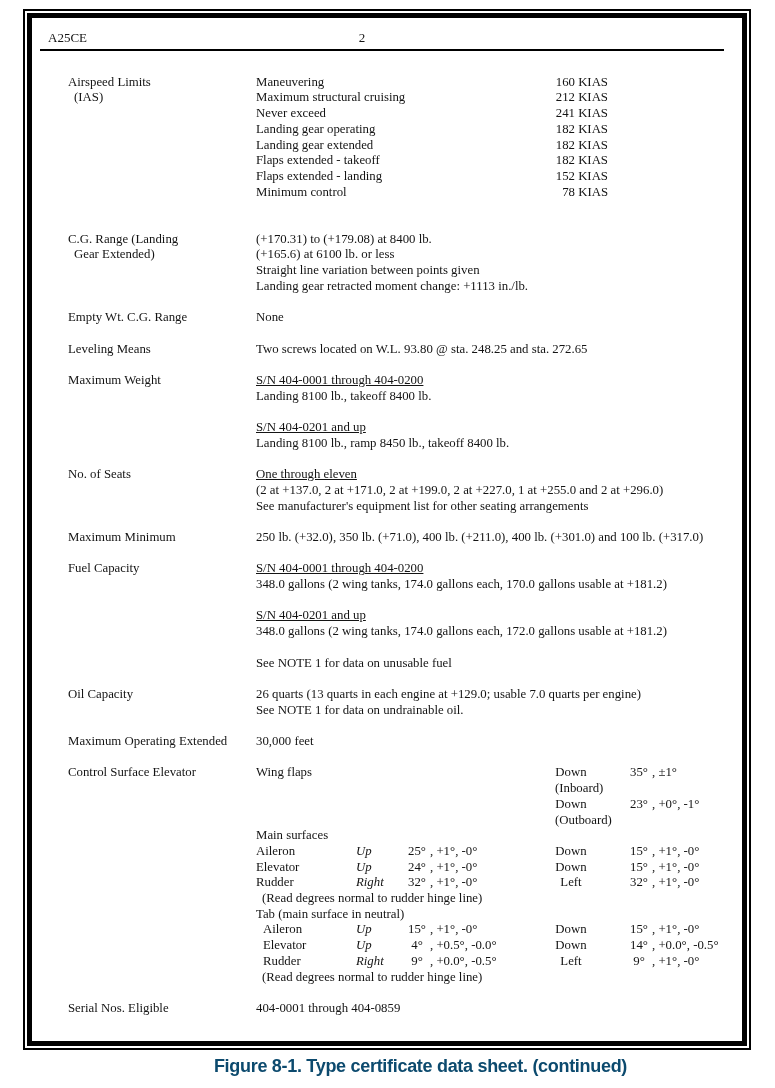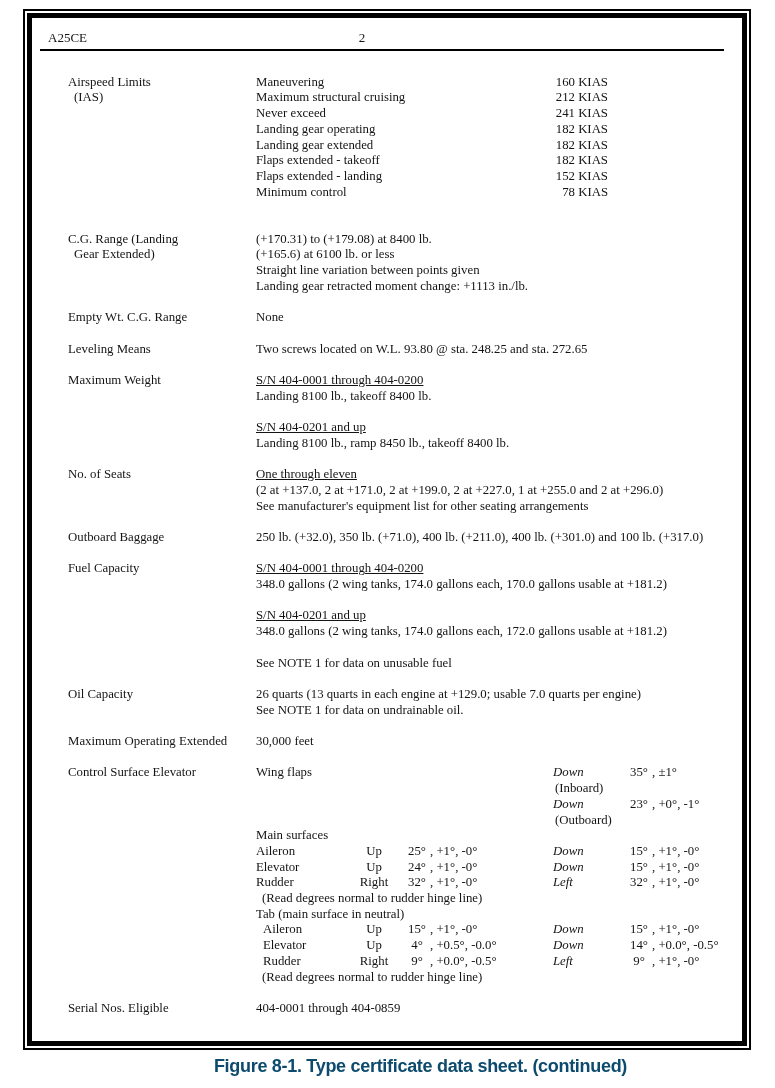--- a/index.html
+++ b/index.html
@@ -30,24 +30,24 @@
   .u { text-decoration:underline; }
   
   .as-table { width:352px; flex:none; }
   .as-row { display:flex; justify-content:space-between; }
   .as-speed { text-align:right; }
   
   .ctl-row { display:flex; white-space:nowrap;gap:25px; }
   .ctl-left { display:inline-flex; width:272px; flex:none; }
   .ctl-name { width:100px; flex:none; }
   .indent .ctl-name { padding-left:7px; width:93px; }
-  .ctl-dir1 { width:36px; flex:none; text-align:center; }
+  .ctl-dir1 { width:36px; flex:none; text-align:left;font-style:italic; }
   .ctl-val { margin-left:12px; }
   .num { display:inline-block; width:26px; text-align:center; }
-  .ctl-dir2 { width:36px; flex:none; text-align:left;font-style:italic; }
+  .ctl-dir2 { width:36px; flex:none; text-align:center; }
   .ctl-note { margin-left:2px; }
   .read-note { padding-left:6px; }
   .caption {
     position:absolute; top:1059px; left:0; width:100%; text-align:center;
     font-family:"Liberation Sans","DejaVu Sans",sans-serif;
     font-weight:bold; font-size:18px; letter-spacing:-0.3px; color:#0c4a6e;padding-left:33px;
   }
 </style>
 </head>
 <body>
@@ -148,21 +148,21 @@
           <div class="label">No. of Seats</div>
           <div class="value">
             <div class="u">One through eleven</div>
             <div>(2 at +137.0, 2 at +171.0, 2 at +199.0, 2 at +227.0, 1 at +255.0 and 2 at +296.0)</div>
             <div>See manufacturer's equipment list for other seating arrangements</div>
           </div>
         </div>
         <div class="gap"></div>
 
         <div class="row">
-          <div class="label">Outboard Baggage</div>
+          <div class="label">Maximum Minimum</div>
           <div class="value">250 lb. (+32.0), 350 lb. (+71.0), 400 lb. (+211.0), 400 lb. (+301.0) and 100 lb. (+317.0)</div>
         </div>
         <div class="gap"></div>
 
         <div class="row">
           <div class="label">Fuel Capacity</div>
           <div class="value">
             <div class="u">S/N 404-0001 through 404-0200</div>
             <div>348.0 gallons (2 wing tanks, 174.0 gallons each, 170.0 gallons usable at +181.2)</div>
             <div class="gap"></div>

